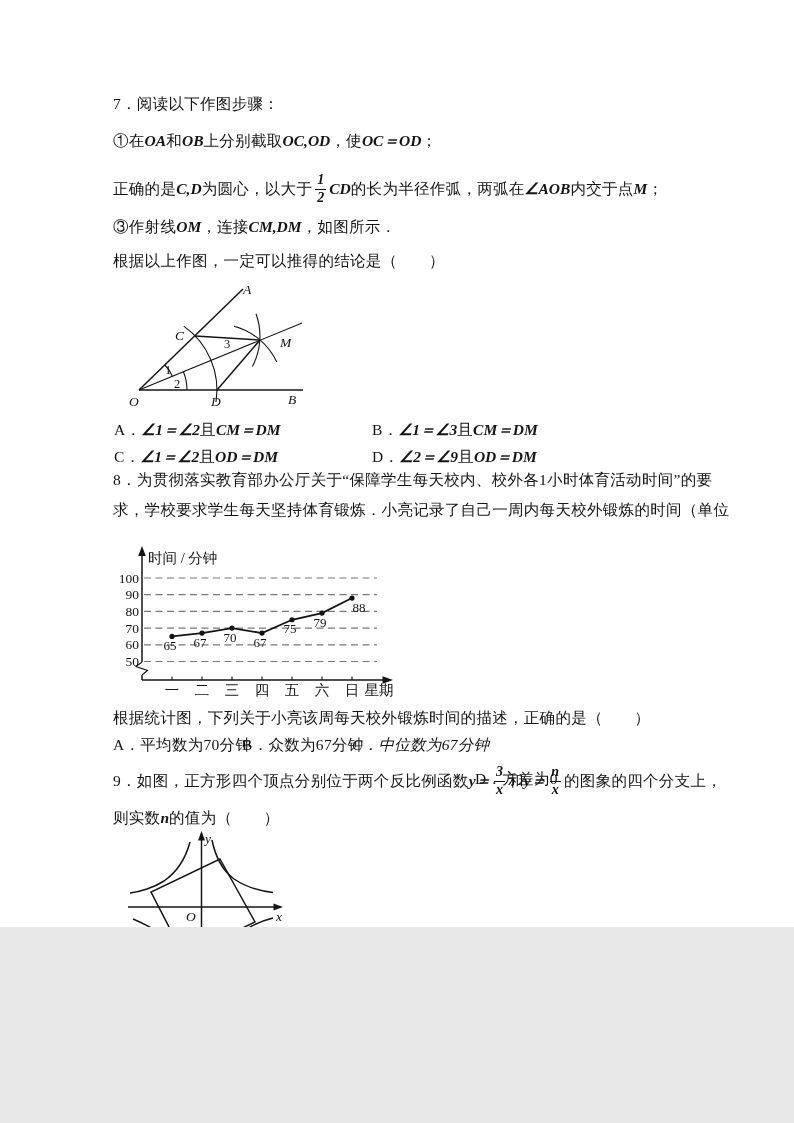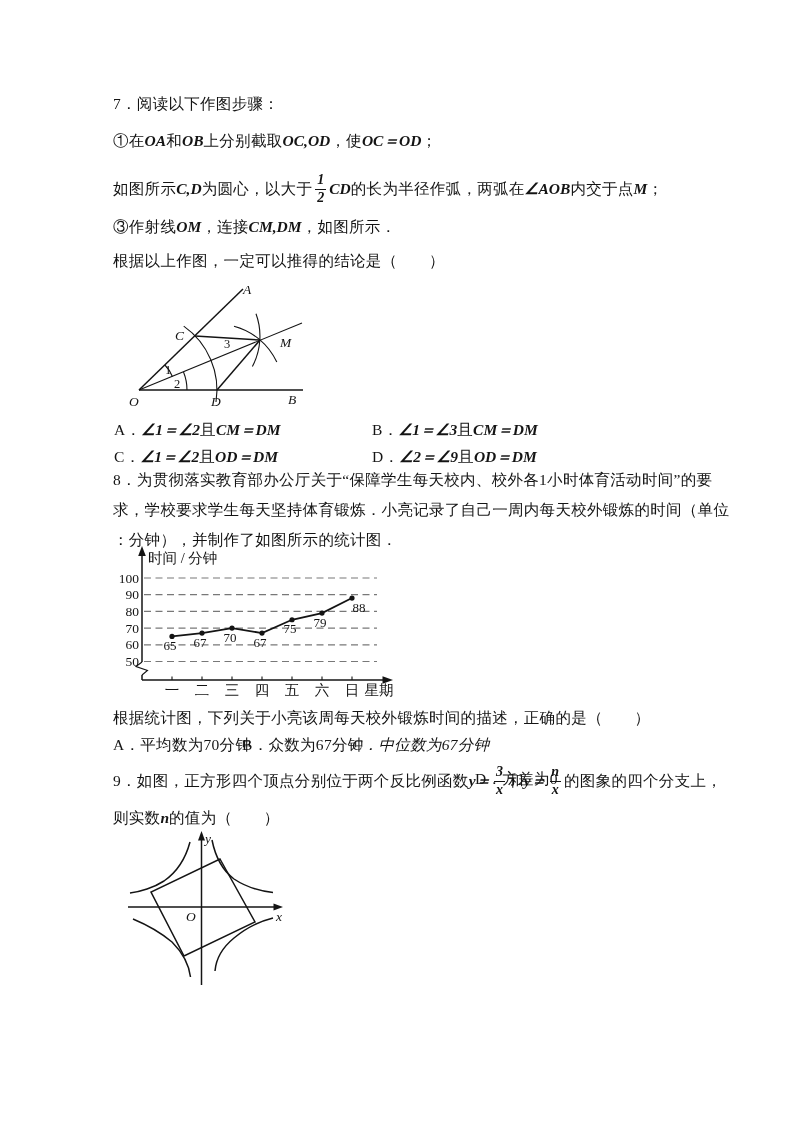--- a/index.html
+++ b/index.html
@@ -1,16 +1,16 @@
 <!DOCTYPE html>
 <html><head>
 <meta charset="utf-8">
 <style>
   html,body{margin:0;padding:0;background:#e8e8e8;}
-  .page{position:relative;width:794px;height:1123px;background:#ffffff;margin:0 auto;
+  .page{position:relative;width:794px;height:927px;background:#ffffff;margin:0 auto;
         font-family:"Liberation Serif","DejaVu Serif",serif;color:#141414;overflow:hidden;}
   .line{position:absolute;font-size:15.5px;white-space:nowrap;letter-spacing:.3px;line-height:1.25;}
   .flexline{display:flex;align-items:center;}
   .bi{font-weight:bold;font-style:italic;letter-spacing:0;font-family:"Liberation Serif",serif;}
   .frac{display:inline-flex;flex-direction:column;align-items:center;vertical-align:middle;
         margin:0 3px;line-height:1.05;font-size:14px;}
   .frac .num{padding:0 2px 1px 2px;}
   .frac .den{border-top:1.5px solid #141414;padding:1px 2px 0 2px;}
   svg{position:absolute;overflow:visible;}
   .axis{stroke:#141414;stroke-width:1.5;fill:none;}
@@ -27,21 +27,21 @@
   .ctitle{font-size:14.5px;fill:#141414;}
 </style>
 </head>
 <body>
 
 <div class="page">
 
   <div class="line" style="top:94px;left:113px;"><span>7．阅读以下作图步骤：</span></div>
   <div class="line" style="top:131px;left:113px;"><span>①在</span><span class="bi">OA</span><span>和</span><span class="bi">OB</span><span>上分别截取</span><span class="bi">OC,OD</span><span>，使</span><span class="bi">OC＝OD</span><span>；</span></div>
   <div class="line flexline" style="top:167px;left:113px;height:44px;">
-      <span>如图所示</span>
+      <span>正确的是</span>
       <span class="bi">C,D</span>
       <span>为圆心，以大于</span>
       <span class="frac bi">
         <span class="num">1</span>
         <span class="den">2</span>
       </span>
       <span class="bi">CD</span>
       <span>的长为半径作弧，两弧在</span>
       <span class="bi">∠AOB</span>
       <span>内交于点</span>
@@ -73,21 +73,20 @@
     <text class="svgnum" x="106" y="70">3</text>
   </svg>
 
   <div class="line" style="top:420px;left:114px;"><span>A．</span><span class="bi">∠1＝∠2</span><span>且</span><span class="bi">CM＝DM</span></div>
   <div class="line" style="top:420px;left:372px;"><span>B．</span><span class="bi">∠1＝∠3</span><span>且</span><span class="bi">CM＝DM</span></div>
   <div class="line" style="top:447px;left:114px;"><span>C．</span><span class="bi">∠1＝∠2</span><span>且</span><span class="bi">OD＝DM</span></div>
   <div class="line" style="top:447px;left:372px;"><span>D．</span><span class="bi">∠2＝∠9</span><span>且</span><span class="bi">OD＝DM</span></div>
 
   <div class="line" style="top:470px;left:113px;"><span>8．为贯彻落实教育部办公厅关于“保障学生每天校内、校外各1小时体育活动时间”的要</span></div>
   <div class="line" style="top:500px;left:113px;"><span>求，学校要求学生每天坚持体育锻炼．小亮记录了自己一周内每天校外锻炼的时间（单位</span></div>
-  <div class="line" style="top:530px;left:113px;"><span>：分钟），并制作了如图所示的统计图．</span></div>
 
   <svg id="chart-svg" style="left:115px;top:545px;" width="300" height="162" viewBox="0 0 300 162">
     <g id="chart-grid">
         <line x1="29" y1="33" x2="262" y2="33" class="grid"></line>
         <text x="24" y="37.5" text-anchor="end" class="tick">100</text>
         <line x1="29" y1="49.7" x2="262" y2="49.7" class="grid"></line>
         <text x="24" y="54.2" text-anchor="end" class="tick">90</text>
         <line x1="29" y1="66.4" x2="262" y2="66.4" class="grid"></line>
         <text x="24" y="70.9" text-anchor="end" class="tick">80</text>
         <line x1="29" y1="83.1" x2="262" y2="83.1" class="grid"></line>

